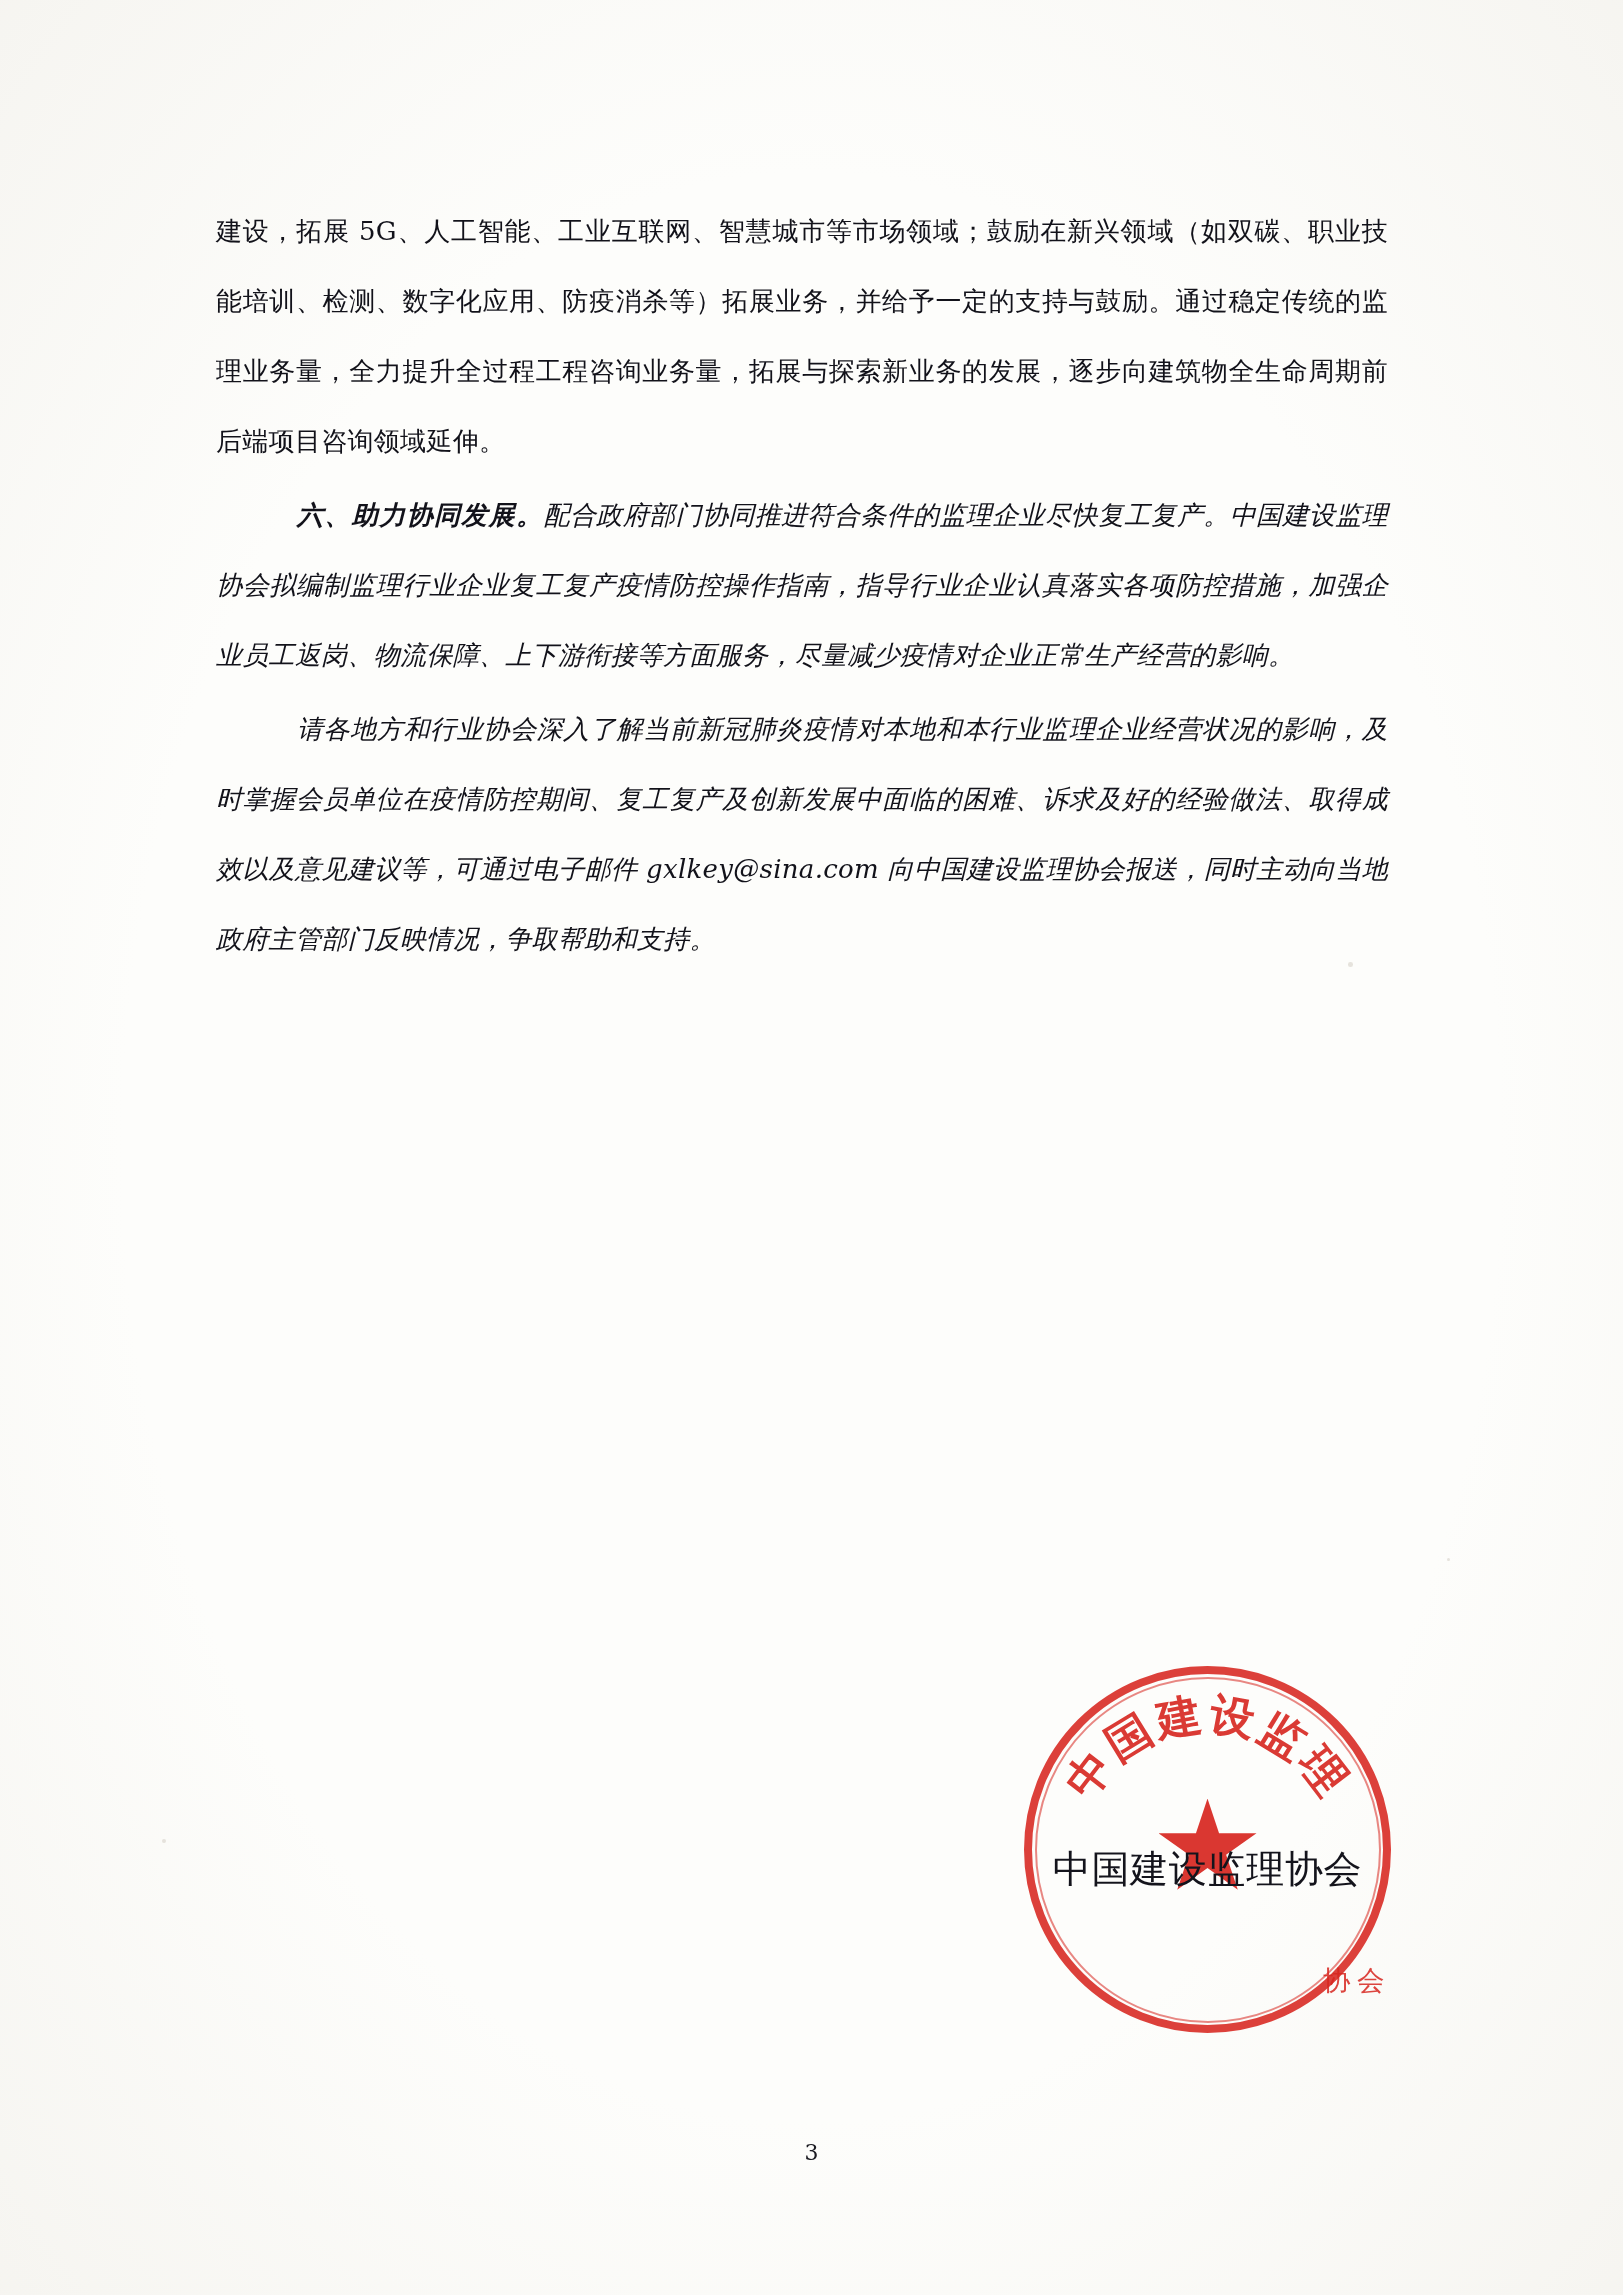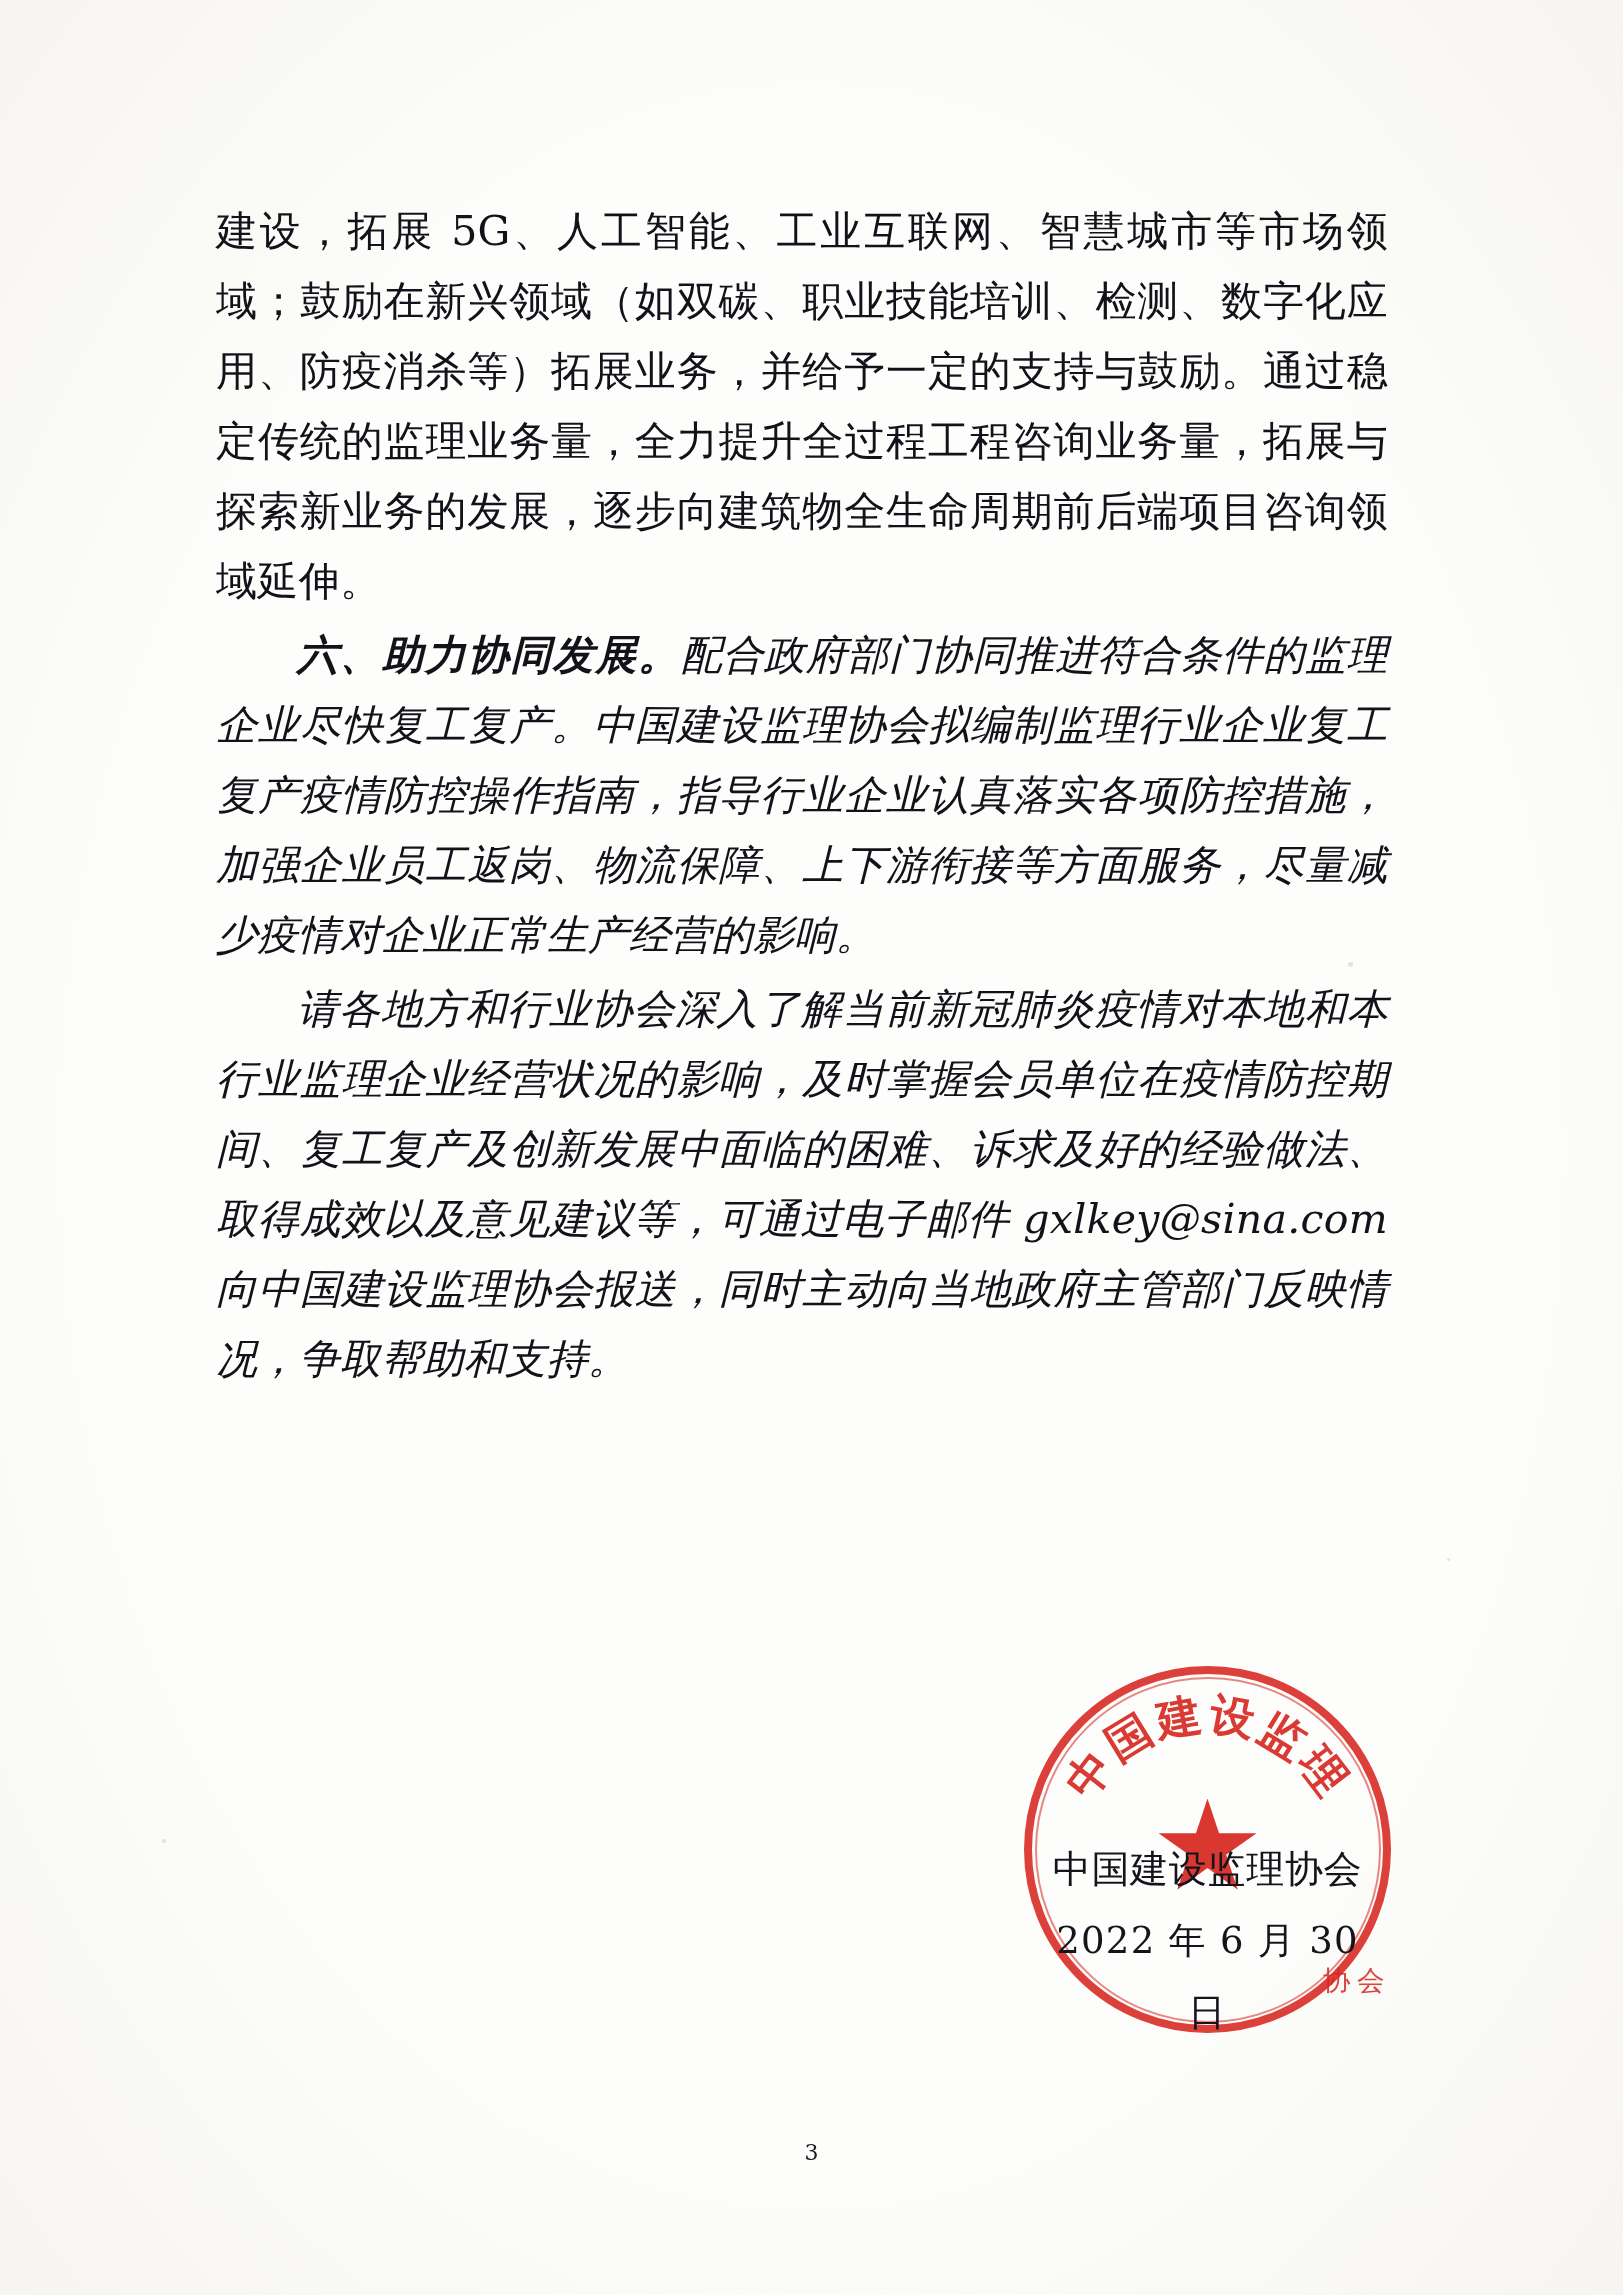--- a/index.html
+++ b/index.html
@@ -25,21 +25,21 @@
     inset: 0;
     background:
       radial-gradient(ellipse at 50% 50%, rgba(255,255,255,0) 60%, rgba(240,238,232,0.55) 100%);
     pointer-events: none;
   }
   .body-text {
     position: absolute;
     left: 216px;
     top: 196px;
     width: 1172px;
-    font-size: 41px;
+    font-size: 26px;
     line-height: 70px;
     color: #12121a;
     letter-spacing: 0.3px;
     text-align: justify;
     font-family: "DejaVu Serif", "Liberation Serif", serif;
   }
   .para {
     margin: 0 0 3.9px 0;
     text-indent: 0;
     white-space: normal;
@@ -183,19 +183,18 @@
           <textPath href="#arcpath" startOffset="50%" text-anchor="middle">中国建设监理</textPath>
         </text>
       </svg>
     </div>
     <div class="seal-star"></div>
     <div class="seal-bottom-text">协会</div>
   </div>
 
   <div class="sign-block">
     <div>中国建设监理协会</div>
-    <div class="sign-date">2022 年 6 月 30 日</div>
   </div>
 
   <div class="page-number">3</div>
 
 </div>
 
 
 </body></html>

